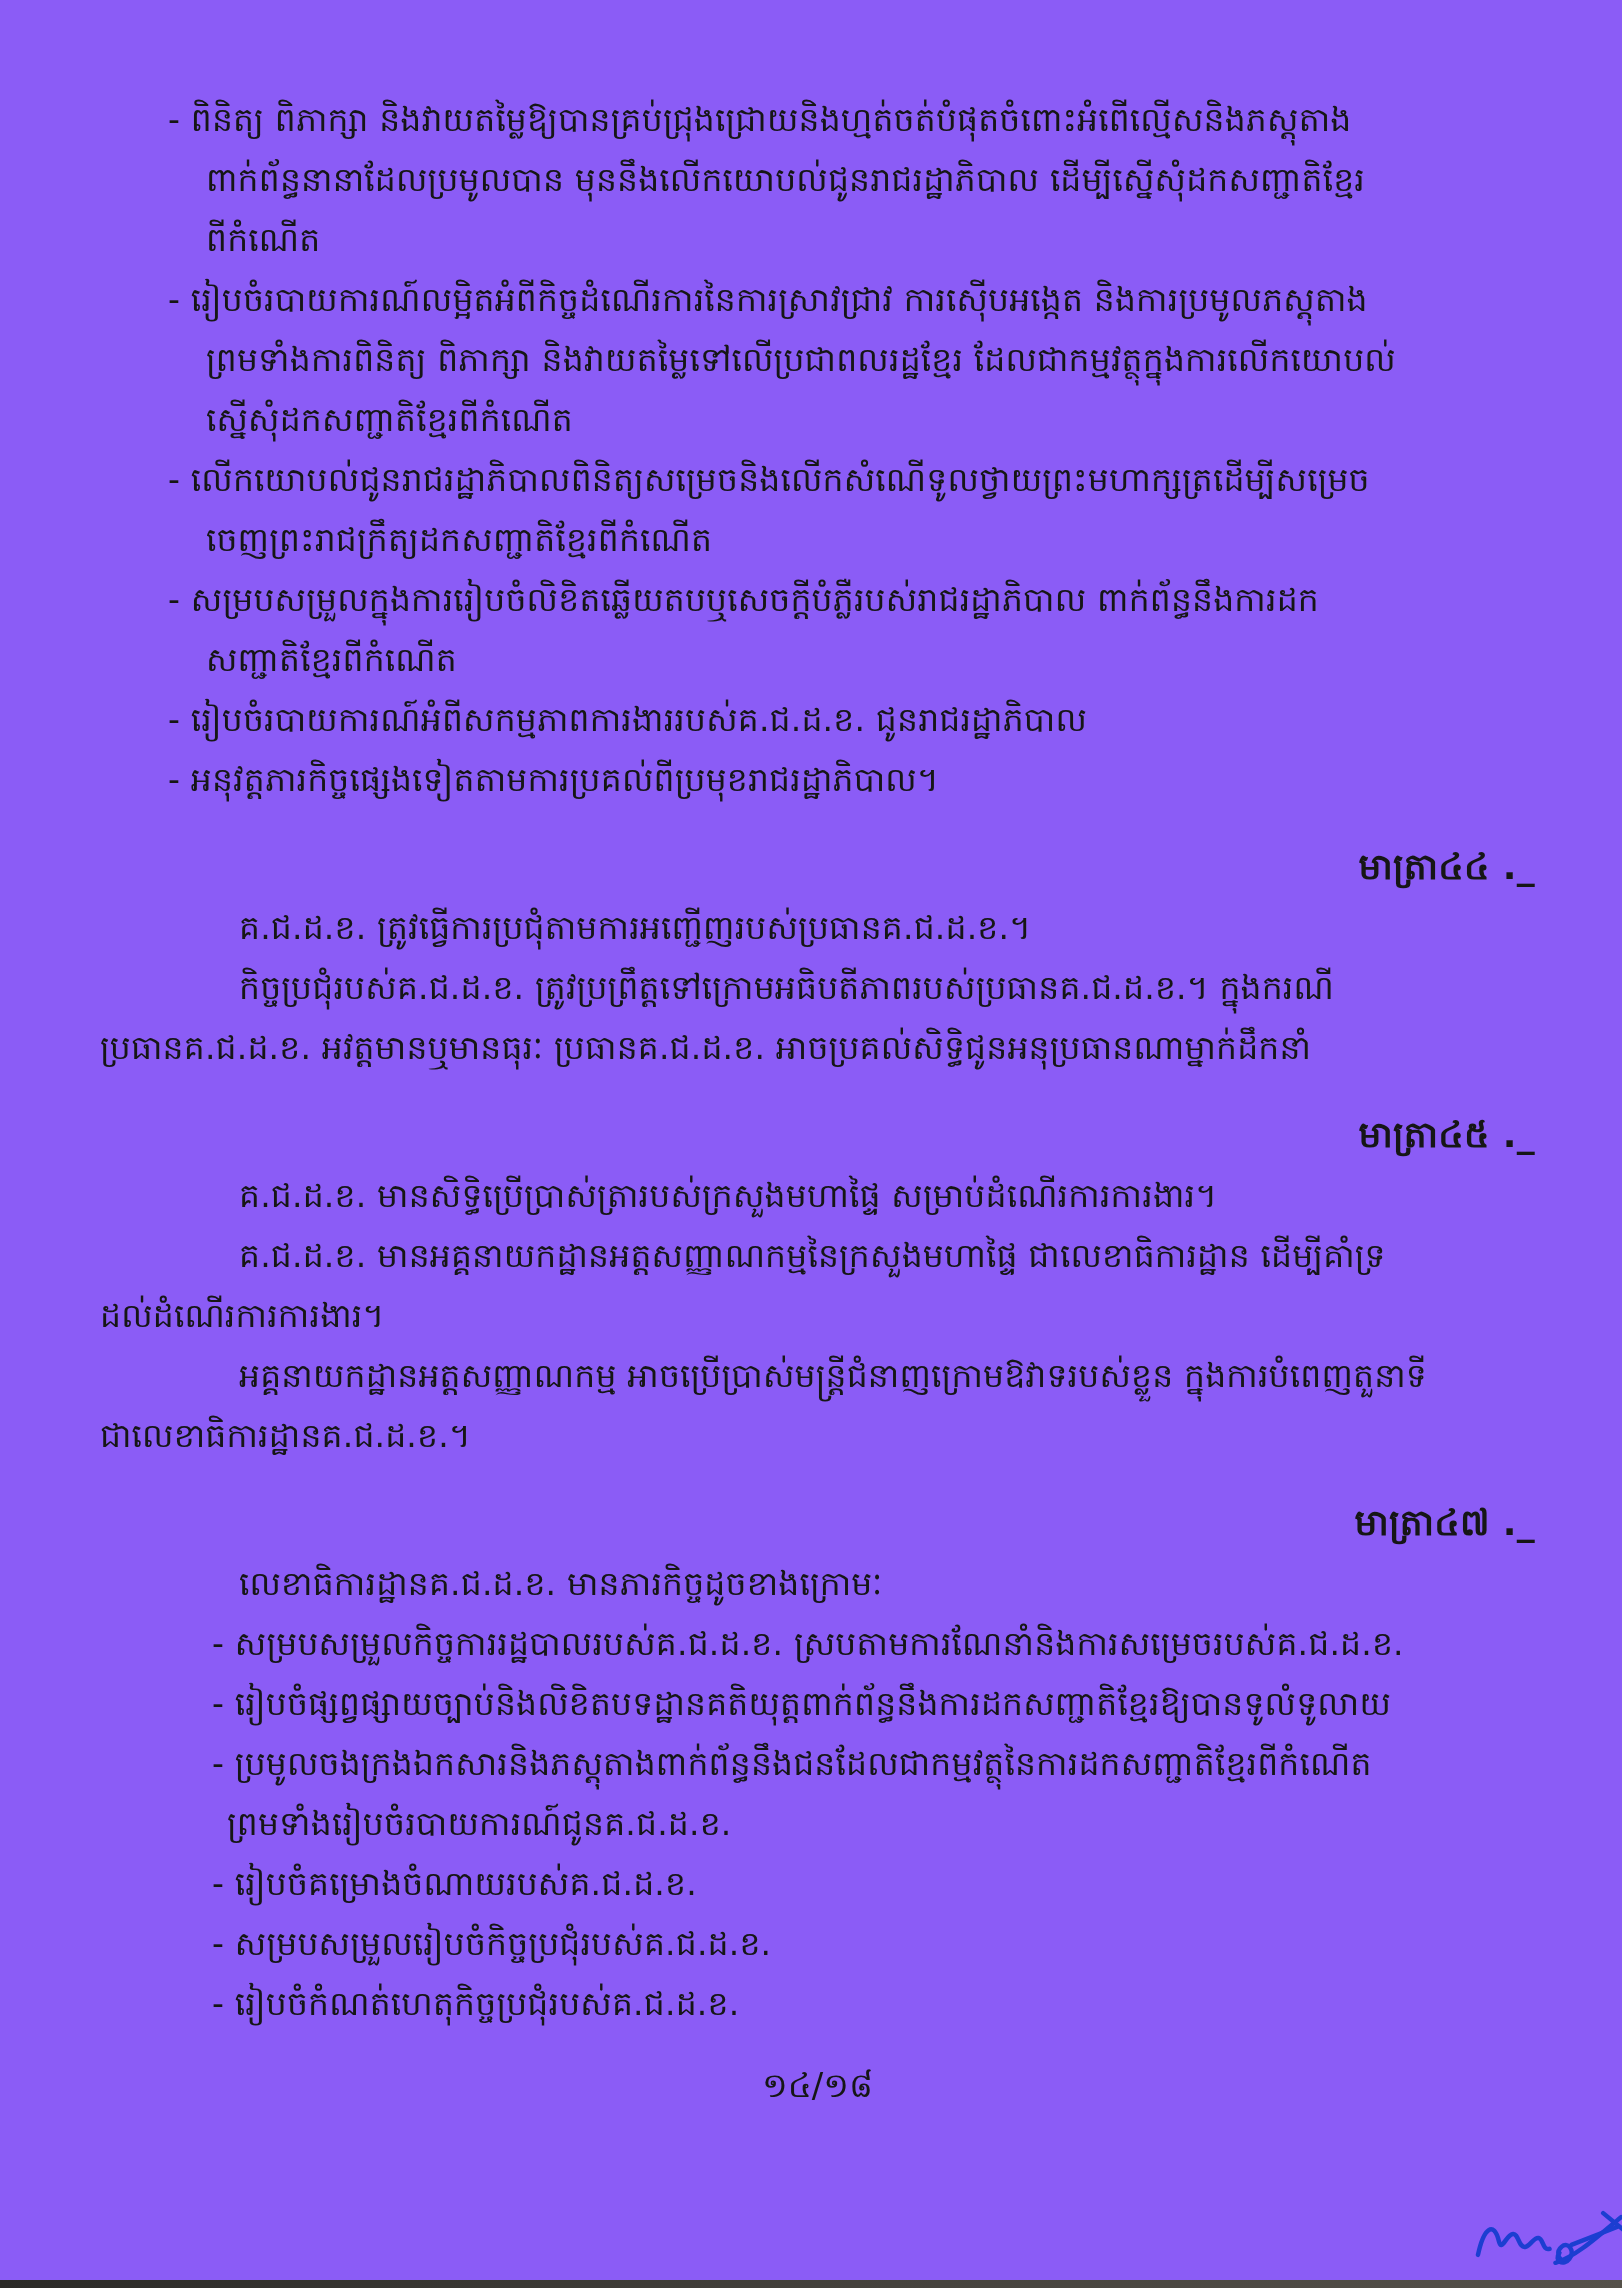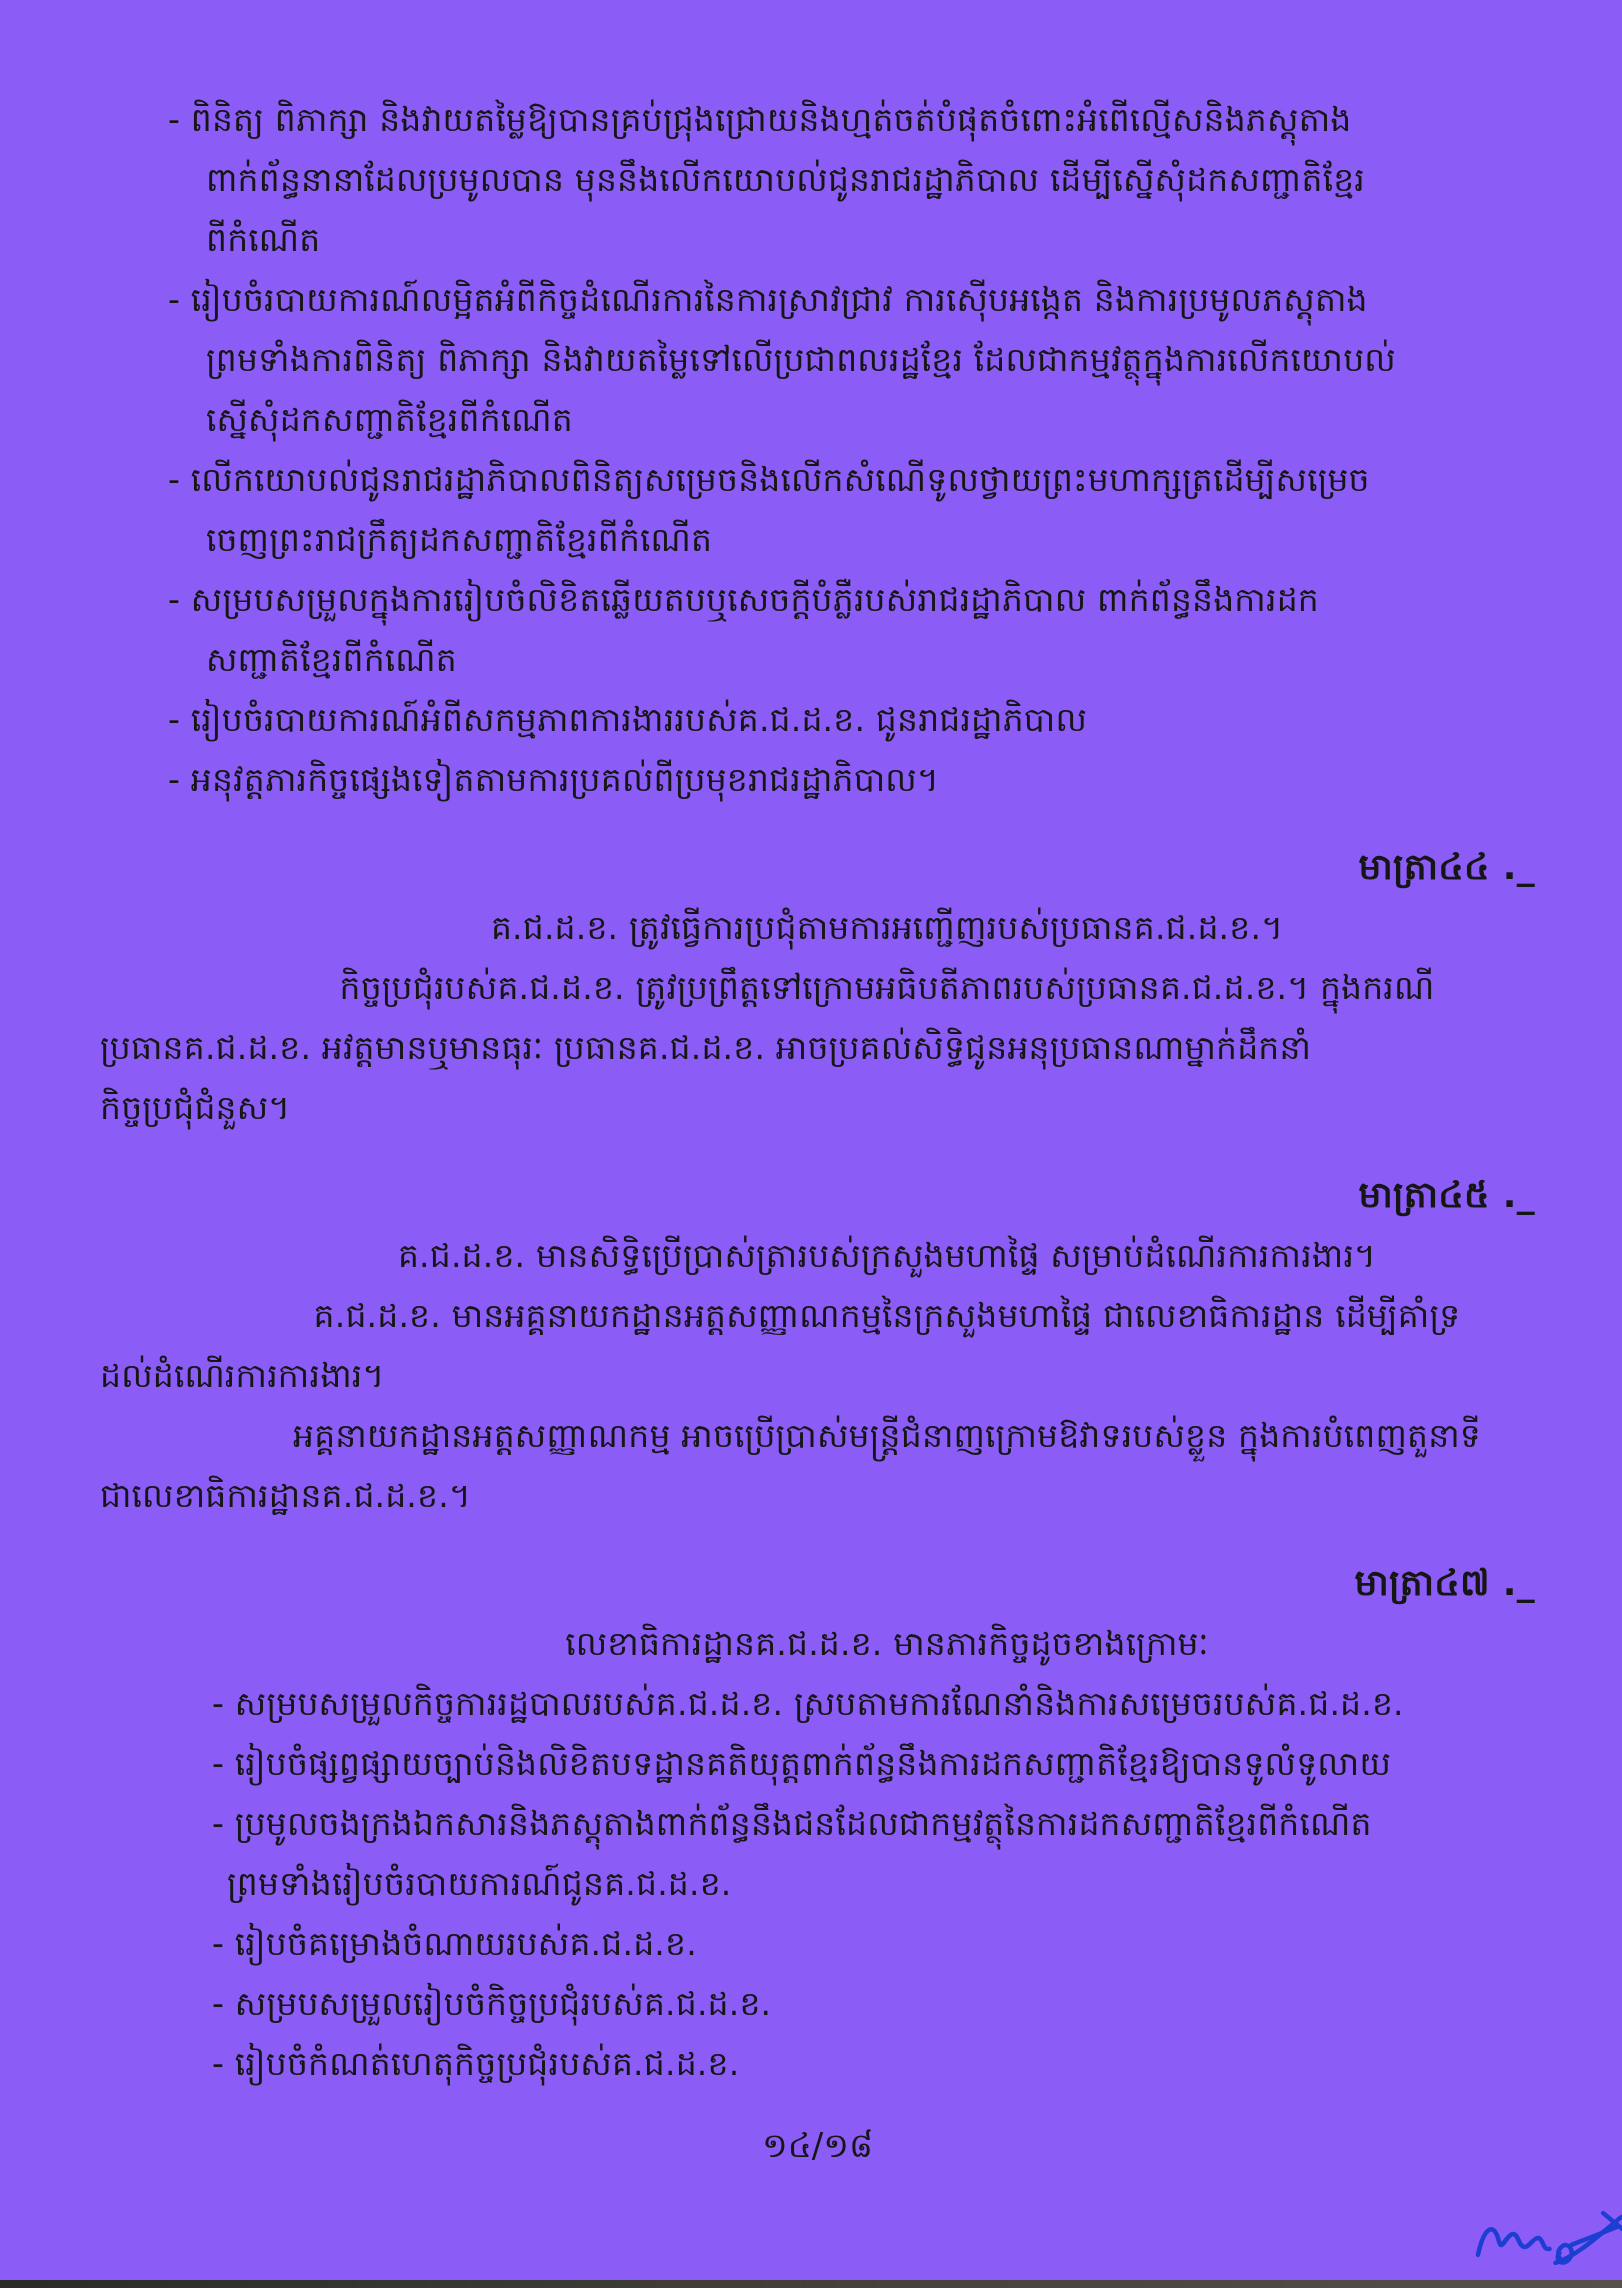--- a/index.html
+++ b/index.html
@@ -15,21 +15,21 @@
   }
   .line{
     font-size:33px;
     line-height:60px;
     white-space:nowrap;
     letter-spacing:0.2px;
   }
   .line b{font-weight:400;}
   .hang-first{margin-left:68px;}
   .hang-rest{margin-left:106px;}
-  .para-first{margin-left:139px;text-align:center;}
+  .para-first{margin-left:139px;}
   .para-rest{margin-left:0;}
   .b2-first{margin-left:112px;}
   .b2-rest{margin-left:127px;}
   .heading{
     font-size:36px;
     font-weight:700;
     line-height:62px;
     margin:26px 0 0 0;
     letter-spacing:0.3px;
     text-align:right;
@@ -73,21 +73,20 @@
     <div class="line hang-rest">សញ្ជាតិខ្មែរពីកំណើត</div>
     <div class="line hang-first">- រៀបចំរបាយការណ៍អំពីសកម្មភាពការងាររបស់<b>គ.ជ.ដ.ខ</b>. ជូនរាជរដ្ឋាភិបាល</div>
     <div class="line hang-first">- អនុវត្តភារកិច្ចផ្សេងទៀតតាមការប្រគល់ពីប្រមុខរាជរដ្ឋាភិបាល។</div>
   </section>
 
   <section>
     <h2 class="heading">មាត្រា៤៤ ._</h2>
     <div class="line para-first"><b>គ.ជ.ដ.ខ</b>. ត្រូវធ្វើការប្រជុំតាមការអញ្ជើញរបស់ប្រធាន<b>គ.ជ.ដ.ខ</b>.។</div>
     <div class="line para-first">កិច្ចប្រជុំរបស់<b>គ.ជ.ដ.ខ</b>. ត្រូវប្រព្រឹត្តទៅក្រោមអធិបតីភាពរបស់ប្រធាន<b>គ.ជ.ដ.ខ</b>.។ ក្នុងករណី</div>
     <div class="line para-rest">ប្រធាន<b>គ.ជ.ដ.ខ</b>. អវត្តមានឬមានធុរៈ ប្រធាន<b>គ.ជ.ដ.ខ</b>. អាចប្រគល់សិទ្ធិជូនអនុប្រធានណាម្នាក់ដឹកនាំ</div>
-    <div class="line para-rest">កិច្ចប្រជុំជំនួស។</div>
   </section>
 
   <section>
     <h2 class="heading">មាត្រា៤៥ ._</h2>
     <div class="line para-first"><b>គ.ជ.ដ.ខ</b>. មានសិទ្ធិប្រើប្រាស់ត្រារបស់ក្រសួងមហាផ្ទៃ សម្រាប់ដំណើរការការងារ។</div>
   </section>
 
   <section>
     <div class="line para-first"><b>គ.ជ.ដ.ខ</b>. មានអគ្គនាយកដ្ឋានអត្តសញ្ញាណកម្មនៃក្រសួងមហាផ្ទៃ ជាលេខាធិការដ្ឋាន ដើម្បីគាំទ្រ</div>
     <div class="line para-rest">ដល់ដំណើរការការងារ។</div>

